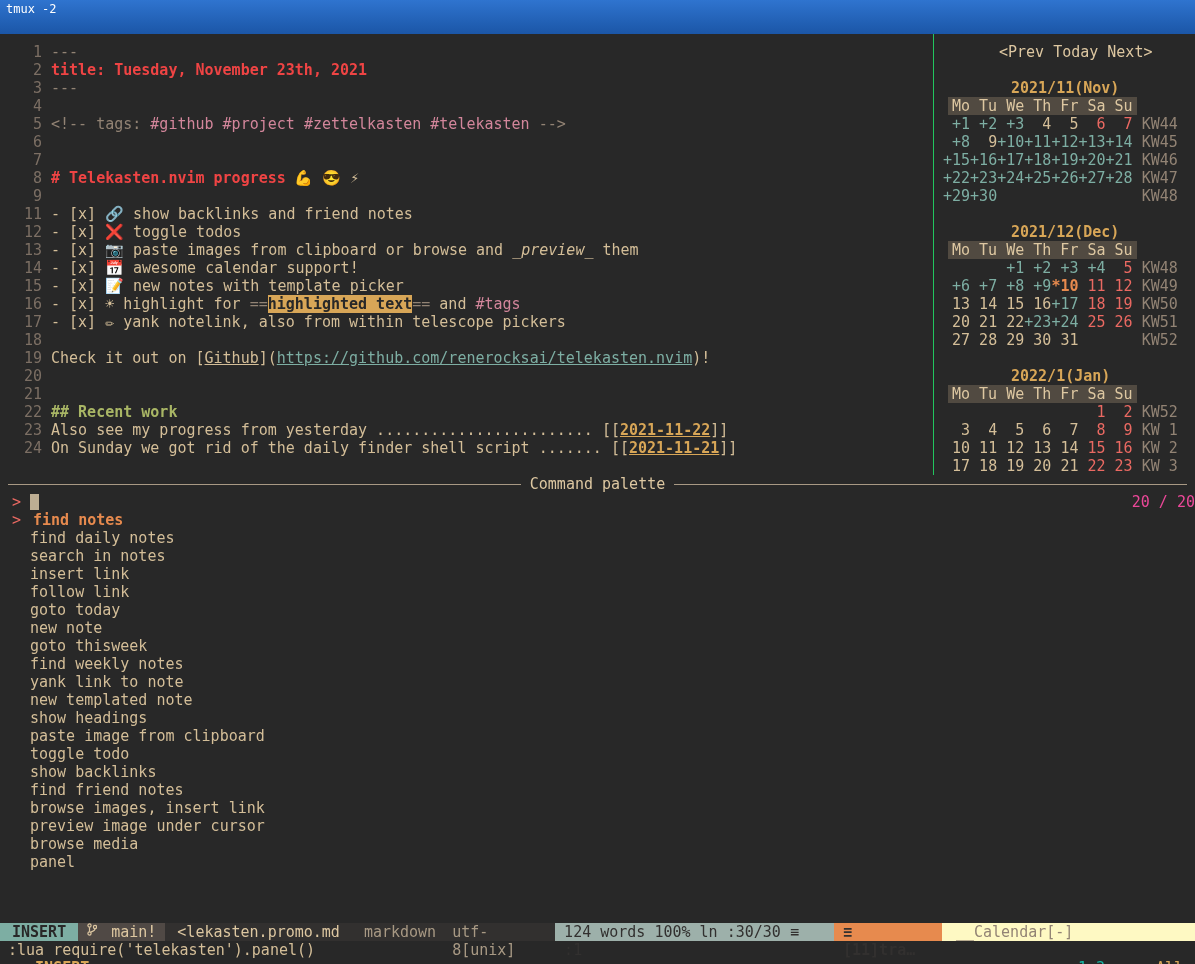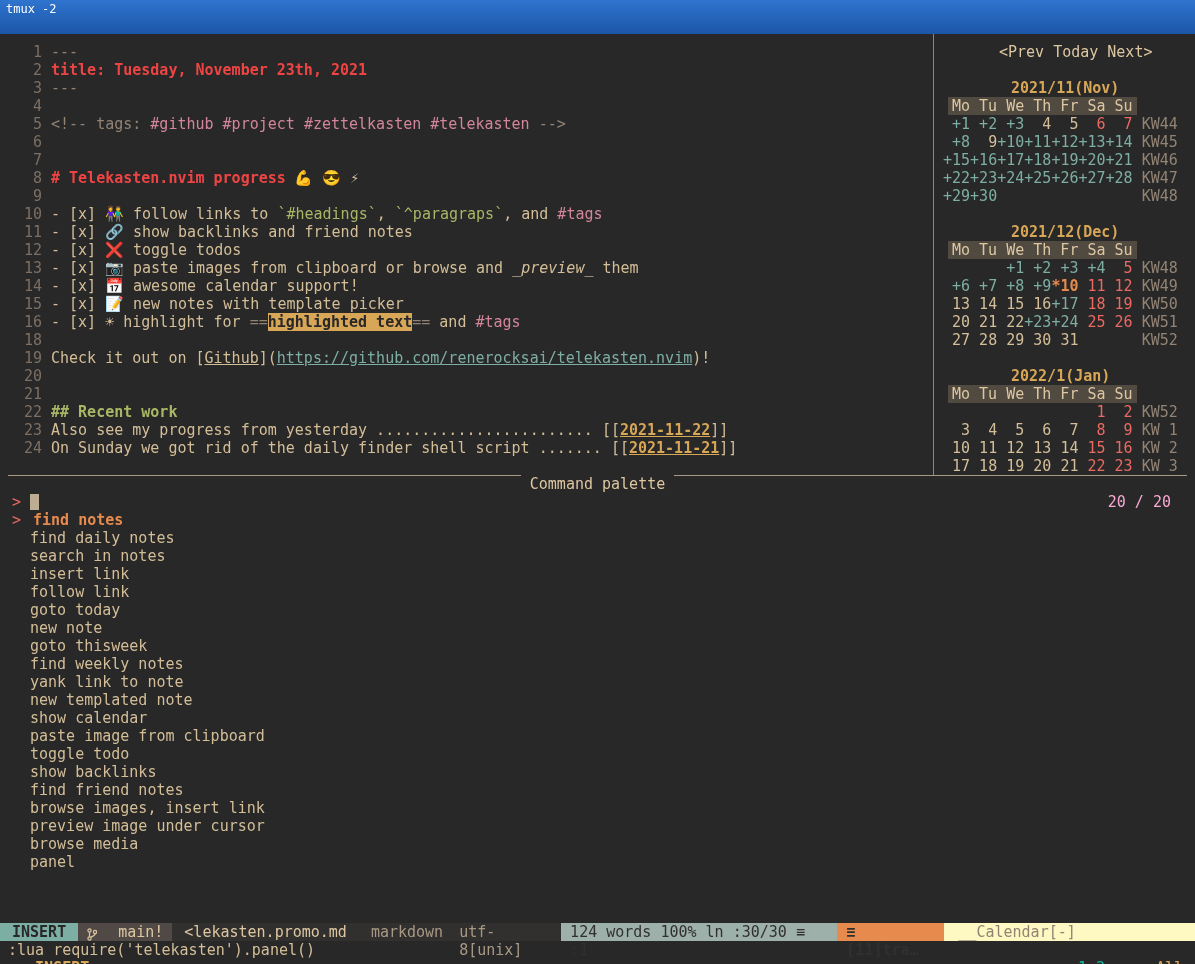--- a/index.html
+++ b/index.html
@@ -27,34 +27,34 @@
   .cal-headrow{padding-left:5px}
   .cal-head{background:#514a41;color:#ddc7a1;padding:0 4px}
   .cal-lnk{color:#7daea3}
   .cal-day{color:#d4be98}
   .cal-wkd{color:#ea6962}
   .cal-tdy{color:#e78a4e;font-weight:bold}
   .cal-emp{color:#282828}
   .cal-kw{color:#928374}
   
   .palette{flex:1;overflow:hidden}
-  .pal-divider{height:18px;display:flex;padding:0 8px;color:#ddc7a1}
+  .pal-divider{height:18px;display:flex;align-items:center;padding:0 8px;color:#ddc7a1}
   .pal-divider .hline{flex:1;height:1px;background:#a89984}
   .pal-divider .label{padding:0 9px}
   .pal-prompt{height:18px;display:flex;align-items:center;padding-left:12px}
   .prompt-char{color:#ea6962}
   .cursor{display:inline-block;width:9px;height:16px;background:#bdae93;margin-left:9px}
-  .pal-count{margin-left:auto;margin-right:24px;color:#f9a8d4}
+  .pal-count{margin-left:auto;color:#ec4899}
   .pal-selected{height:18px;display:flex;padding-left:12px}
   .sel-label{color:#e78a4e;font-weight:bold;margin-left:12px}
   .pal-item{height:18px;padding-left:30px;color:#d4be98;white-space:pre}
   
   .statusline{height:18px;display:flex;align-items:stretch;background:#32302f;line-height:18px}
   .sl-mode{background:#7daea3;color:#282828;font-weight:bold;padding:0 12px}
-  .sl-branch{background:#504945;color:#ddc7a1;padding:0 9px;display:flex;align-items:flex-end;gap:21px}
+  .sl-branch{background:#504945;color:#ddc7a1;padding:0 9px;display:flex;align-items:flex-start;gap:14px}
   .sl-file{color:#ddc7a1;padding:0 12px}
   .sl-ft{color:#a89984;padding:0 12px}
   .sl-enc{color:#a89984;padding:0 4px}
   .sl-spacer{flex:1}
   .sl-stats{background:#9db0aa;color:#32302f;padding:0 9px}
   .sl-tabs{background:#e78a4e;color:#32302f;font-weight:bold;padding:0 9px}
   .sl-cal{width:254px;color:#928374;padding-left:14px;background:#fef9c3}
   
   .cmdline{height:18px;padding-left:8px;color:#d4be98;white-space:pre}
   .modeline{height:18px;position:relative}
@@ -77,27 +77,27 @@
         <div>
             <div class="ed-row"><span class="ln">1</span><span class="code"><span class="seg gray">---</span></span></div>
             <div class="ed-row"><span class="ln">2</span><span class="code"><span class="seg orange b">title: Tuesday, November 23th, 2021</span></span></div>
             <div class="ed-row"><span class="ln">3</span><span class="code"><span class="seg gray">---</span></span></div>
             <div class="ed-row"><span class="ln">4</span><span class="code"></span></div>
             <div class="ed-row"><span class="ln">5</span><span class="code"><span class="seg gray">&lt;!-- tags: </span><span class="seg purple">#github</span><span class="seg gray"> </span><span class="seg purple">#project</span><span class="seg gray"> </span><span class="seg purple">#zettelkasten</span><span class="seg gray"> </span><span class="seg purple">#telekasten</span><span class="seg gray"> --&gt;</span></span></div>
             <div class="ed-row"><span class="ln">6</span><span class="code"></span></div>
             <div class="ed-row"><span class="ln">7</span><span class="code"></span></div>
             <div class="ed-row"><span class="ln">8</span><span class="code"><span class="seg orange b"># Telekasten.nvim progress </span><span class="seg fg">💪 😎 ⚡</span></span></div>
             <div class="ed-row"><span class="ln">9</span><span class="code"></span></div>
-            <div class="ed-row"><span class="ln">10</span><span class="code"><span class="seg fg">- [x] 👫 follow links to </span><span class="seg green">`#headings`</span><span class="seg fg">, </span><span class="seg green">`^paragraps`</span><span class="seg fg">, and </span><span class="seg purple">#tags</span></span></div>
             <div class="ed-row"><span class="ln">11</span><span class="code"><span class="seg fg">- [x] 🔗 show backlinks and friend notes</span></span></div>
             <div class="ed-row"><span class="ln">12</span><span class="code"><span class="seg fg">- [x] ❌ toggle todos</span></span></div>
             <div class="ed-row"><span class="ln">13</span><span class="code"><span class="seg fg">- [x] 📷 paste images from clipboard or browse and </span><span class="seg fg i">_preview_</span><span class="seg fg"> them</span></span></div>
             <div class="ed-row"><span class="ln">14</span><span class="code"><span class="seg fg">- [x] 📅 awesome calendar support!</span></span></div>
             <div class="ed-row"><span class="ln">15</span><span class="code"><span class="seg fg">- [x] 📝 new notes with template picker</span></span></div>
             <div class="ed-row"><span class="ln">16</span><span class="code"><span class="seg fg">- [x] ☀ highlight for </span><span class="seg gray">==</span><span class="seg hl">highlighted text</span><span class="seg gray">==</span><span class="seg fg"> and </span><span class="seg purple">#tags</span></span></div>
+            <div class="ed-row"><span class="ln">17</span><span class="code"><span class="seg fg">- [x] ✏ yank notelink, also from within telescope pickers</span></span></div>
             <div class="ed-row"><span class="ln">18</span><span class="code"></span></div>
             <div class="ed-row"><span class="ln">19</span><span class="code"><span class="seg fg">Check it out on [</span><span class="seg fg u">Github</span><span class="seg fg">](</span><span class="seg blue u">https://github.com/renerocksai/telekasten.nvim</span><span class="seg fg">)!</span></span></div>
             <div class="ed-row"><span class="ln">20</span><span class="code"></span></div>
             <div class="ed-row"><span class="ln">21</span><span class="code"></span></div>
             <div class="ed-row"><span class="ln">22</span><span class="code"><span class="seg green b">## Recent work</span></span></div>
             <div class="ed-row"><span class="ln">23</span><span class="code"><span class="seg fg">Also see my progress from yesterday ........................ [[</span><span class="seg yellow b u">2021-11-22</span><span class="seg fg">]]</span></span></div>
             <div class="ed-row"><span class="ln">24</span><span class="code"><span class="seg fg">On Sunday we got rid of the daily finder shell script ....... [[</span><span class="seg yellow b u">2021-11-21</span><span class="seg fg">]]</span></span></div>
           </div>
       </div>
 
@@ -155,21 +155,21 @@
           <div class="pal-item">find daily notes</div>
           <div class="pal-item">search in notes</div>
           <div class="pal-item">insert link</div>
           <div class="pal-item">follow link</div>
           <div class="pal-item">goto today</div>
           <div class="pal-item">new note</div>
           <div class="pal-item">goto thisweek</div>
           <div class="pal-item">find weekly notes</div>
           <div class="pal-item">yank link to note</div>
           <div class="pal-item">new templated note</div>
-          <div class="pal-item">show calendar</div>
+          <div class="pal-item">show headings</div>
           <div class="pal-item">paste image from clipboard</div>
           <div class="pal-item">toggle todo</div>
           <div class="pal-item">show backlinks</div>
           <div class="pal-item">find friend notes</div>
           <div class="pal-item">browse images, insert link</div>
           <div class="pal-item">preview image under cursor</div>
           <div class="pal-item">browse media</div>
           <div class="pal-item">panel</div>
         </div>
     </div>

